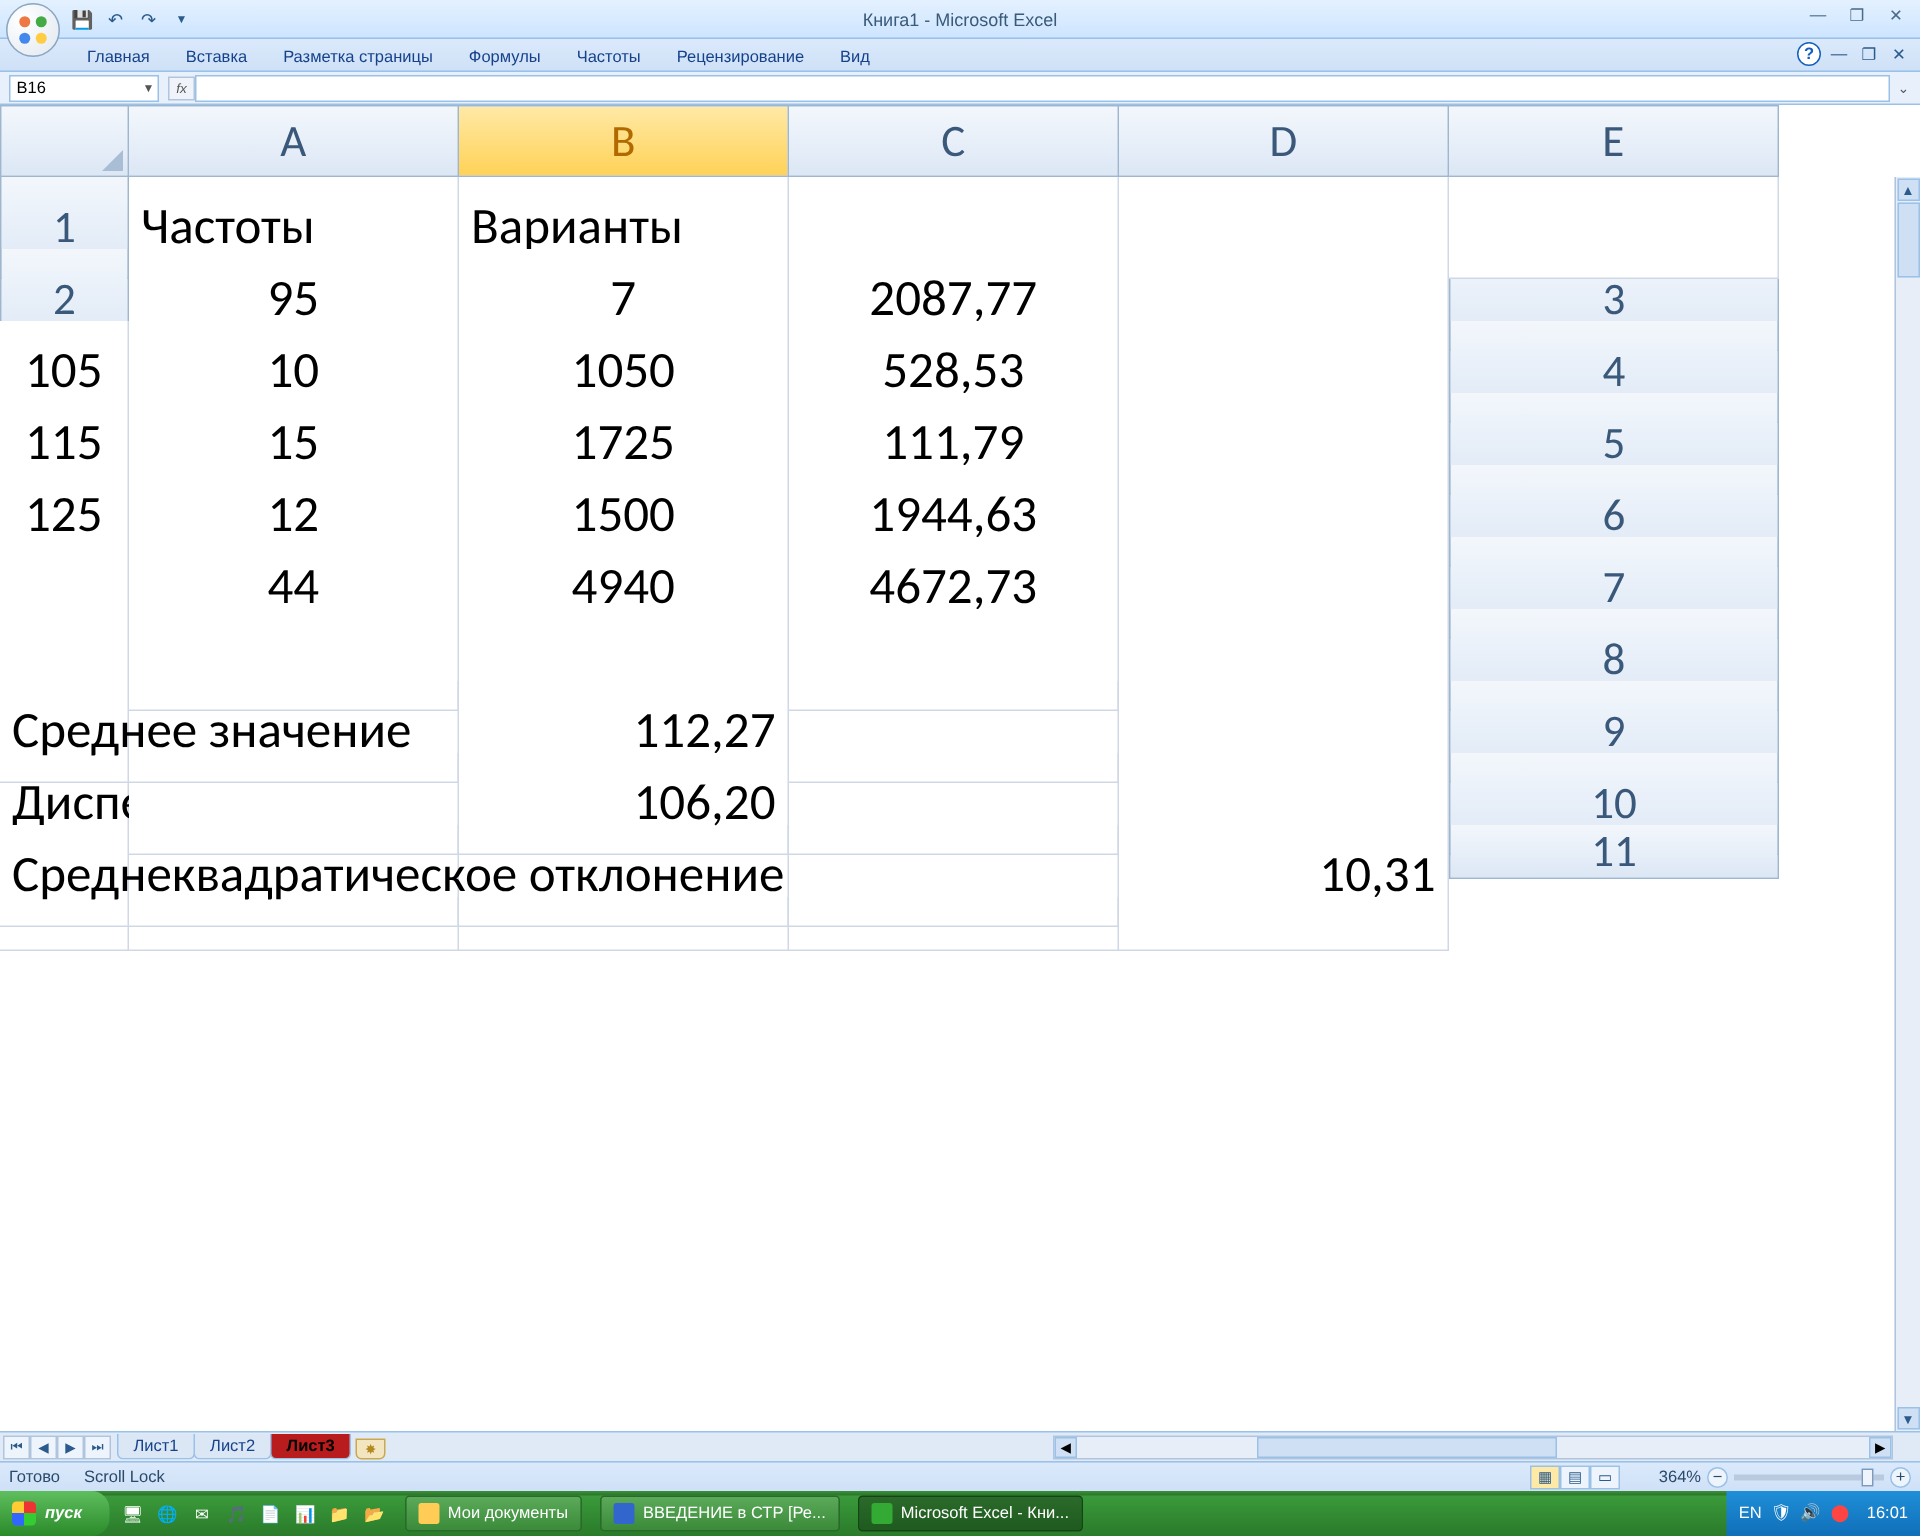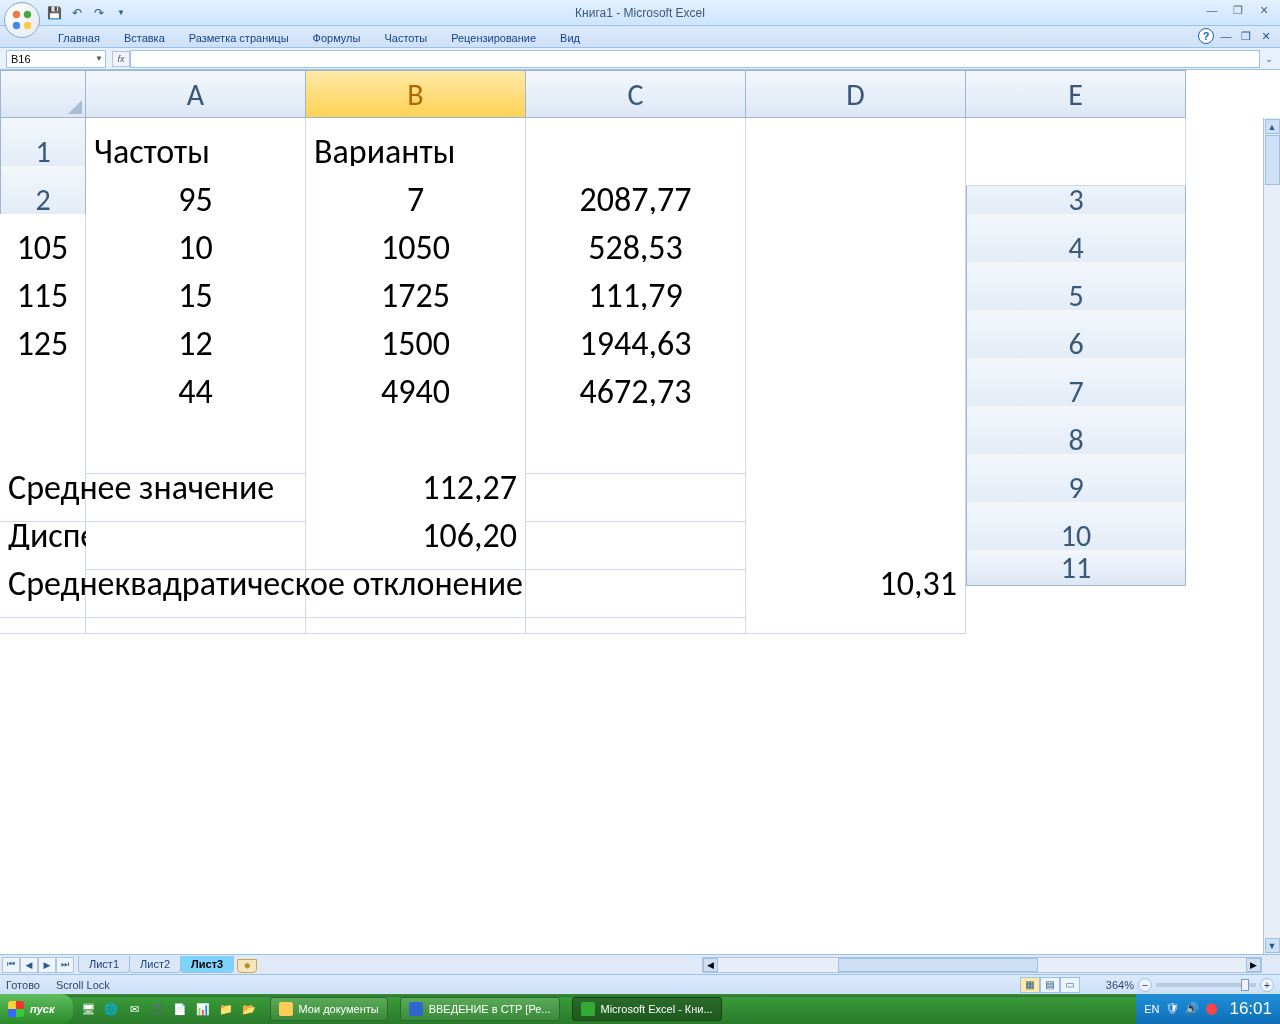--- a/index.html
+++ b/index.html
@@ -49,21 +49,21 @@
   .vscroll .arrow { width:15px; height:15px; background:#cfe0f5; border:1px solid #9ac1e8; margin:1px; font-size:9px; display:flex; align-items:center; justify-content:center; color:#2b5b8c;}
   .vscroll .track { flex:1; position:relative; width:15px;}
   .vscroll .thumb { position:absolute; top:0; width:15px; height:50px; background:#cfe0f5; border:1px solid #9ac1e8;}
 
   
   .sheetbar { height: 20px; background: #e0eaf7; display: flex; align-items: center; border-top: 1px solid #9ac1e8; position: relative; }
   .sheet-nav { display: flex; margin-left: 2px; }
   .sheet-nav-btn { width: 18px; height: 16px; background: #eef4fb; border: 1px solid #b0c4de; font-size: 9px; display:flex; align-items:center; justify-content:center; color:#2b5b8c; }
   .sheet-tabs { display: flex; margin-left: 4px; align-items: flex-end; }
   .sheet-tab { padding: 2px 10px; font-size: 11px; background: #dce7f5; border: 1px solid #9ac1e8; border-top: none; border-radius: 0 0 4px 4px; margin-right: -1px; color: #15428b; }
-  .sheet-tab.active { background: #7dd3fc; font-weight: bold; color: #000; }
+  .sheet-tab.active { background: #b91c1c; font-weight: bold; color: #000; }
   .sheet-new { width: 20px; height: 14px; margin-left: 4px; background:#f2e5c0; border:1px solid #caa94e; border-radius:0 0 4px 4px; font-size:9px; display:flex; align-items:center; justify-content:center; color:#b38a1d;}
   .hscroll { position: absolute; right: 18px; width: 560px; height: 16px; background:#e8eef7; border:1px solid #b0c4de; display:flex; align-items:center;}
   .hscroll .arrow { width:15px; height:14px; background:#cfe0f5; border:1px solid #9ac1e8; font-size:9px; display:flex; align-items:center; justify-content:center;}
   .hscroll .track { flex:1; position:relative; height:14px;}
   .hscroll .thumb{ position:absolute; left:120px; width:200px; height:14px; background:#cfe0f5; border:1px solid #9ac1e8;}
 
   
   .statusbar { height: 20px; background: linear-gradient(to bottom,#dbe9fb,#cfe1f7); display: flex; align-items: center; font-size: 11px; color: #2a4a6a; padding: 0 6px; border-top:1px solid #9ac1e8; position:relative;}
   .statusbar .seg { margin-right: 16px; }
   .view-btns { position: absolute; right: 200px; display:flex; gap:0;}
@@ -79,21 +79,21 @@
   .start { height: 30px; padding: 0 18px 0 8px; background: linear-gradient(to bottom,#5fbf5f,#2a8a2a); display:flex; align-items:center; gap:6px; font-weight:bold; font-style:italic; border-radius:0 12px 12px 0;}
   .start .flag { width:16px; height:16px; background: conic-gradient(#e33 0 25%, #3c3 0 50%, #36f 0 75%, #fc3 0); border-radius:3px;}
   .ql { display:flex; gap:3px; margin-left:6px;}
   .ql-btn { width:20px; height:22px; display:flex; align-items:center; justify-content:center; }
   .task-btns { display:flex; gap:12px; margin-left:10px;}
   .task-btn { height:24px; padding:0 8px; background: linear-gradient(to bottom,#5aaa5a,#3a8a3a); border:1px solid #2a6a2a; border-radius:3px; display:flex; align-items:center; gap:6px; max-width:160px; overflow:hidden; white-space:nowrap;}
   .task-btn.active { background: linear-gradient(to bottom,#2a6a2a,#1f5a1f); border:1px solid #154515;}
   .task-btn .ticon{ width:14px; height:14px; background:#fff; border-radius:2px;}
   .tray { position:absolute; right:0; height:30px; background: linear-gradient(to bottom,#1f8fd8,#0f6fb8); display:flex; align-items:center; padding:0 8px; gap:6px;}
   .tray .ticon{ width:14px; height:14px; }
-  .clock { font-size:17px; color:#fff; margin-left:4px;text-align:center;}
+  .clock { font-size:11px; color:#fff; margin-left:4px;text-align:center;}
 </style>
 </head>
 <body>
 
 <div class="titlebar">
   <div class="office-btn">
     <svg viewBox="0 0 24 24">
         <circle cx="6" cy="6" r="4" fill="#e74"></circle>
         <circle cx="18" cy="6" r="4" fill="#4a4"></circle>
         <circle cx="6" cy="18" r="4" fill="#48e"></circle>

